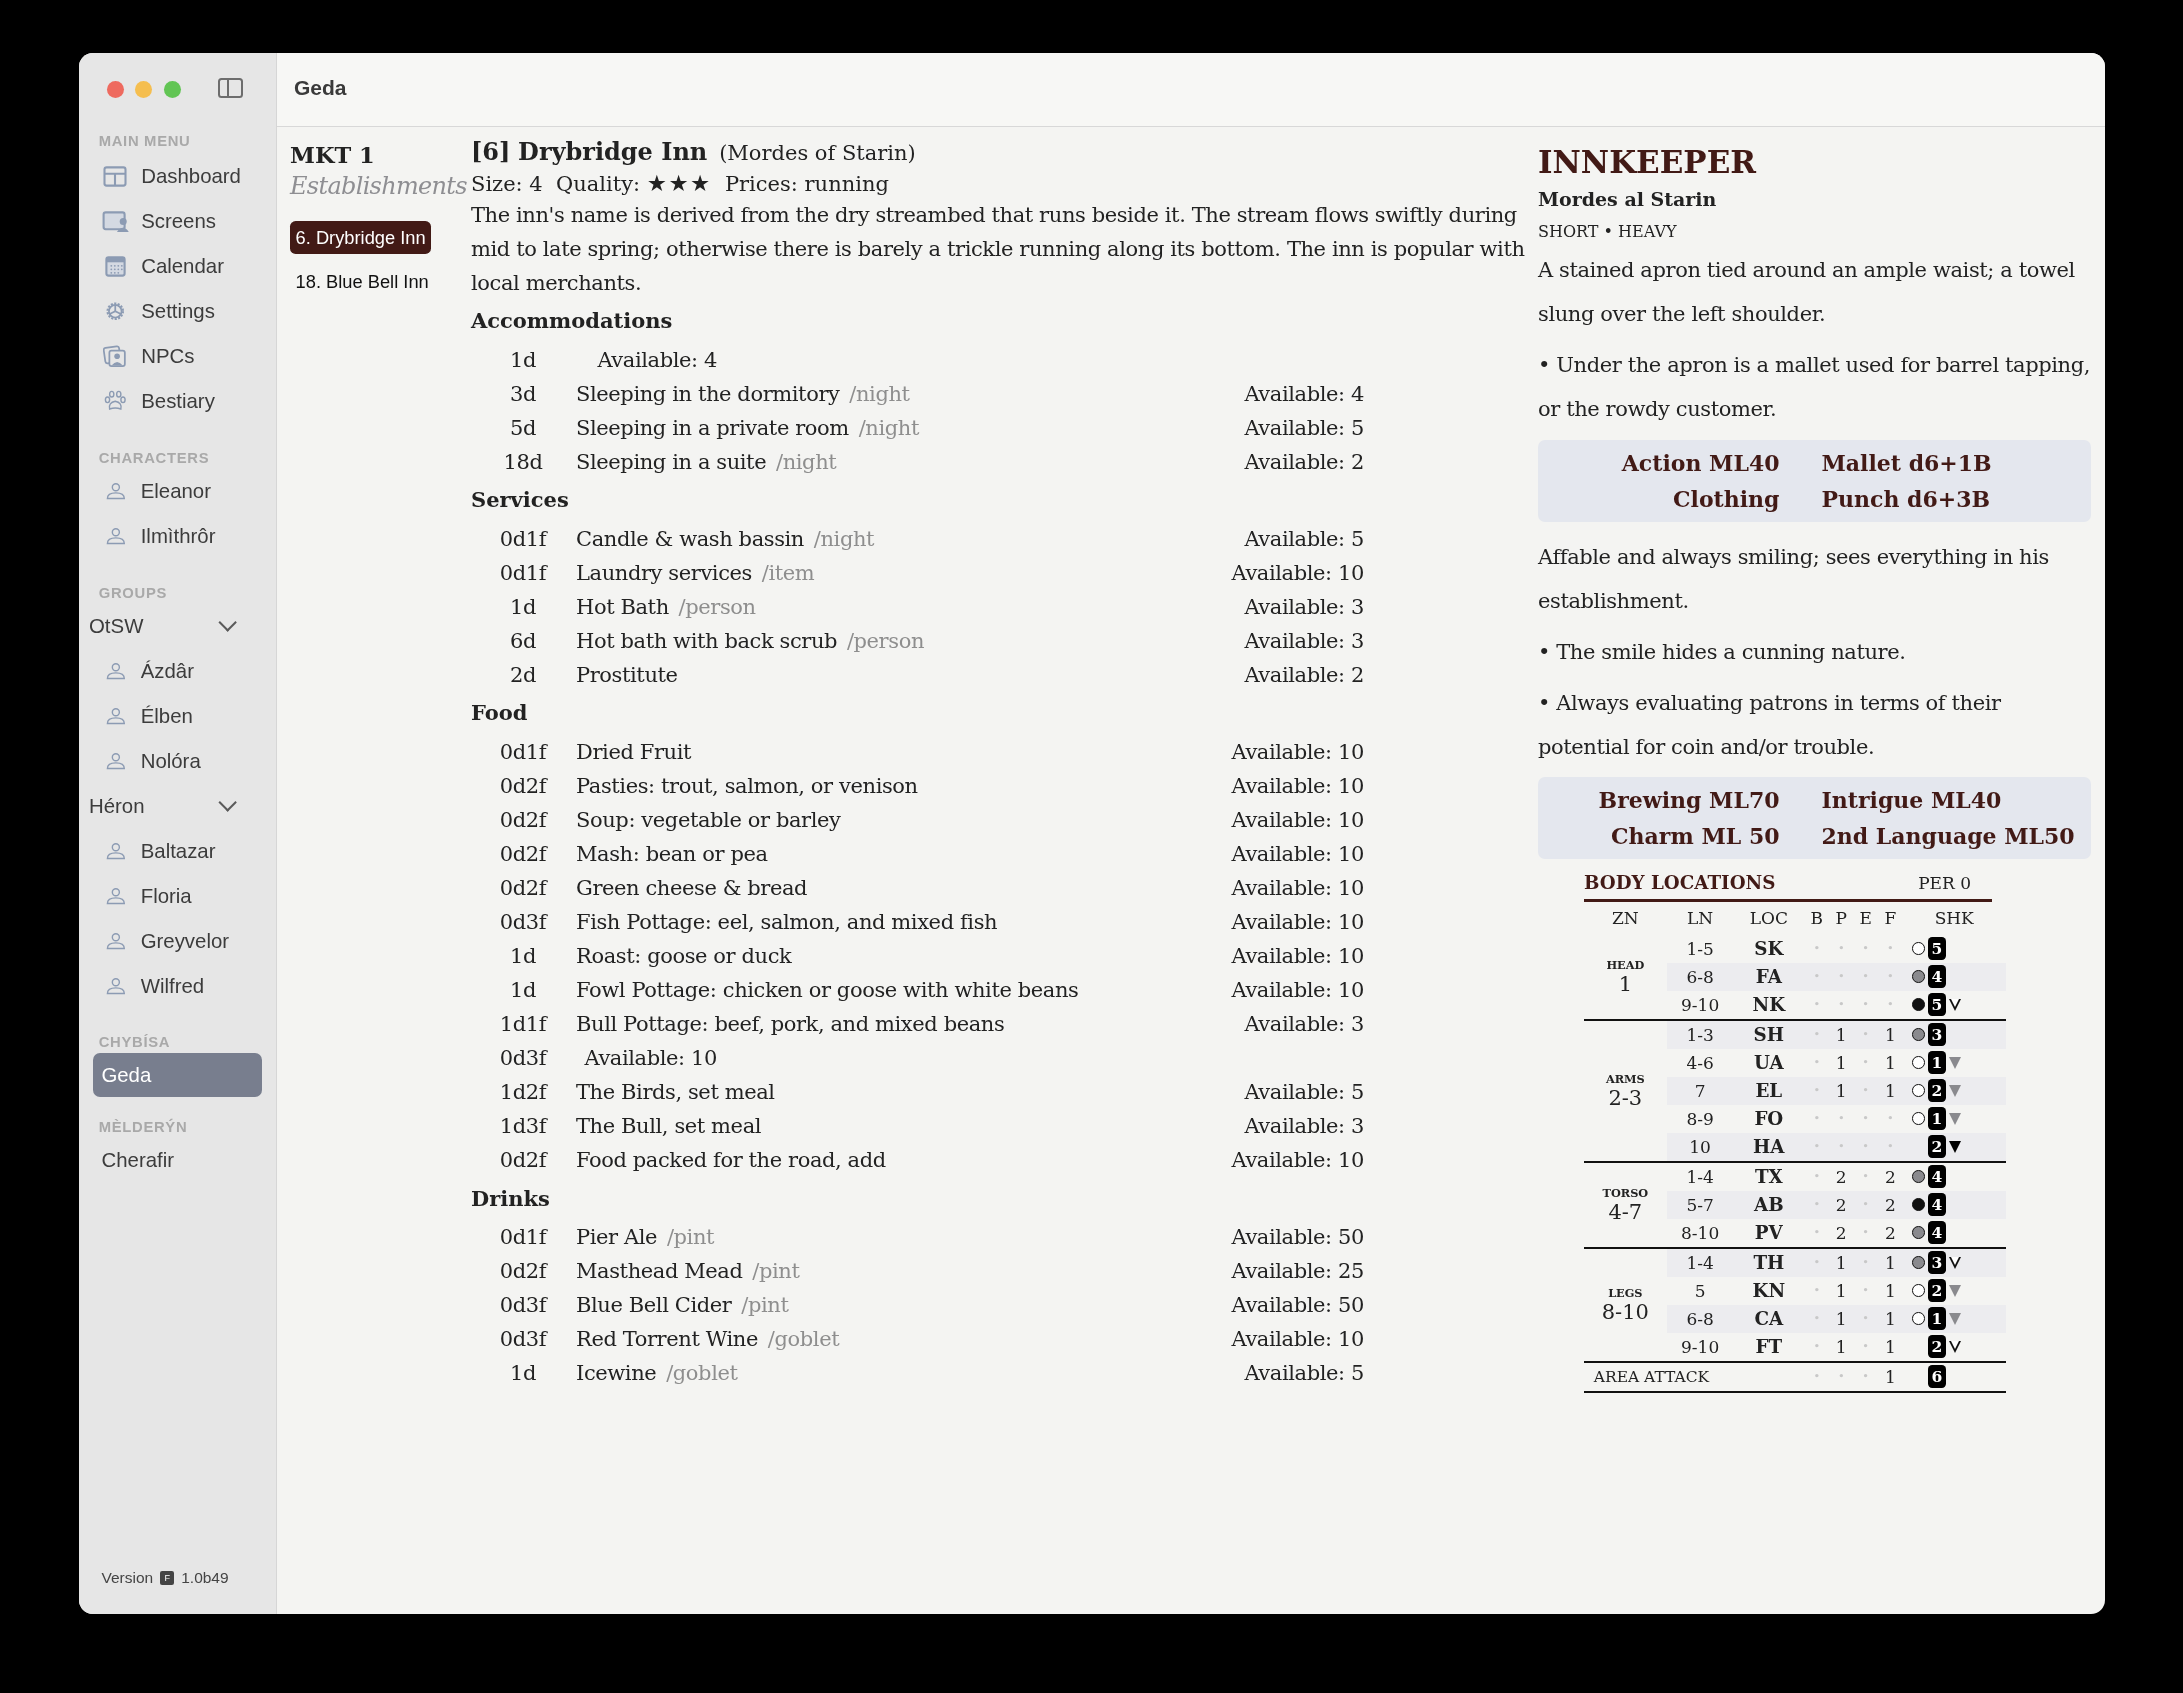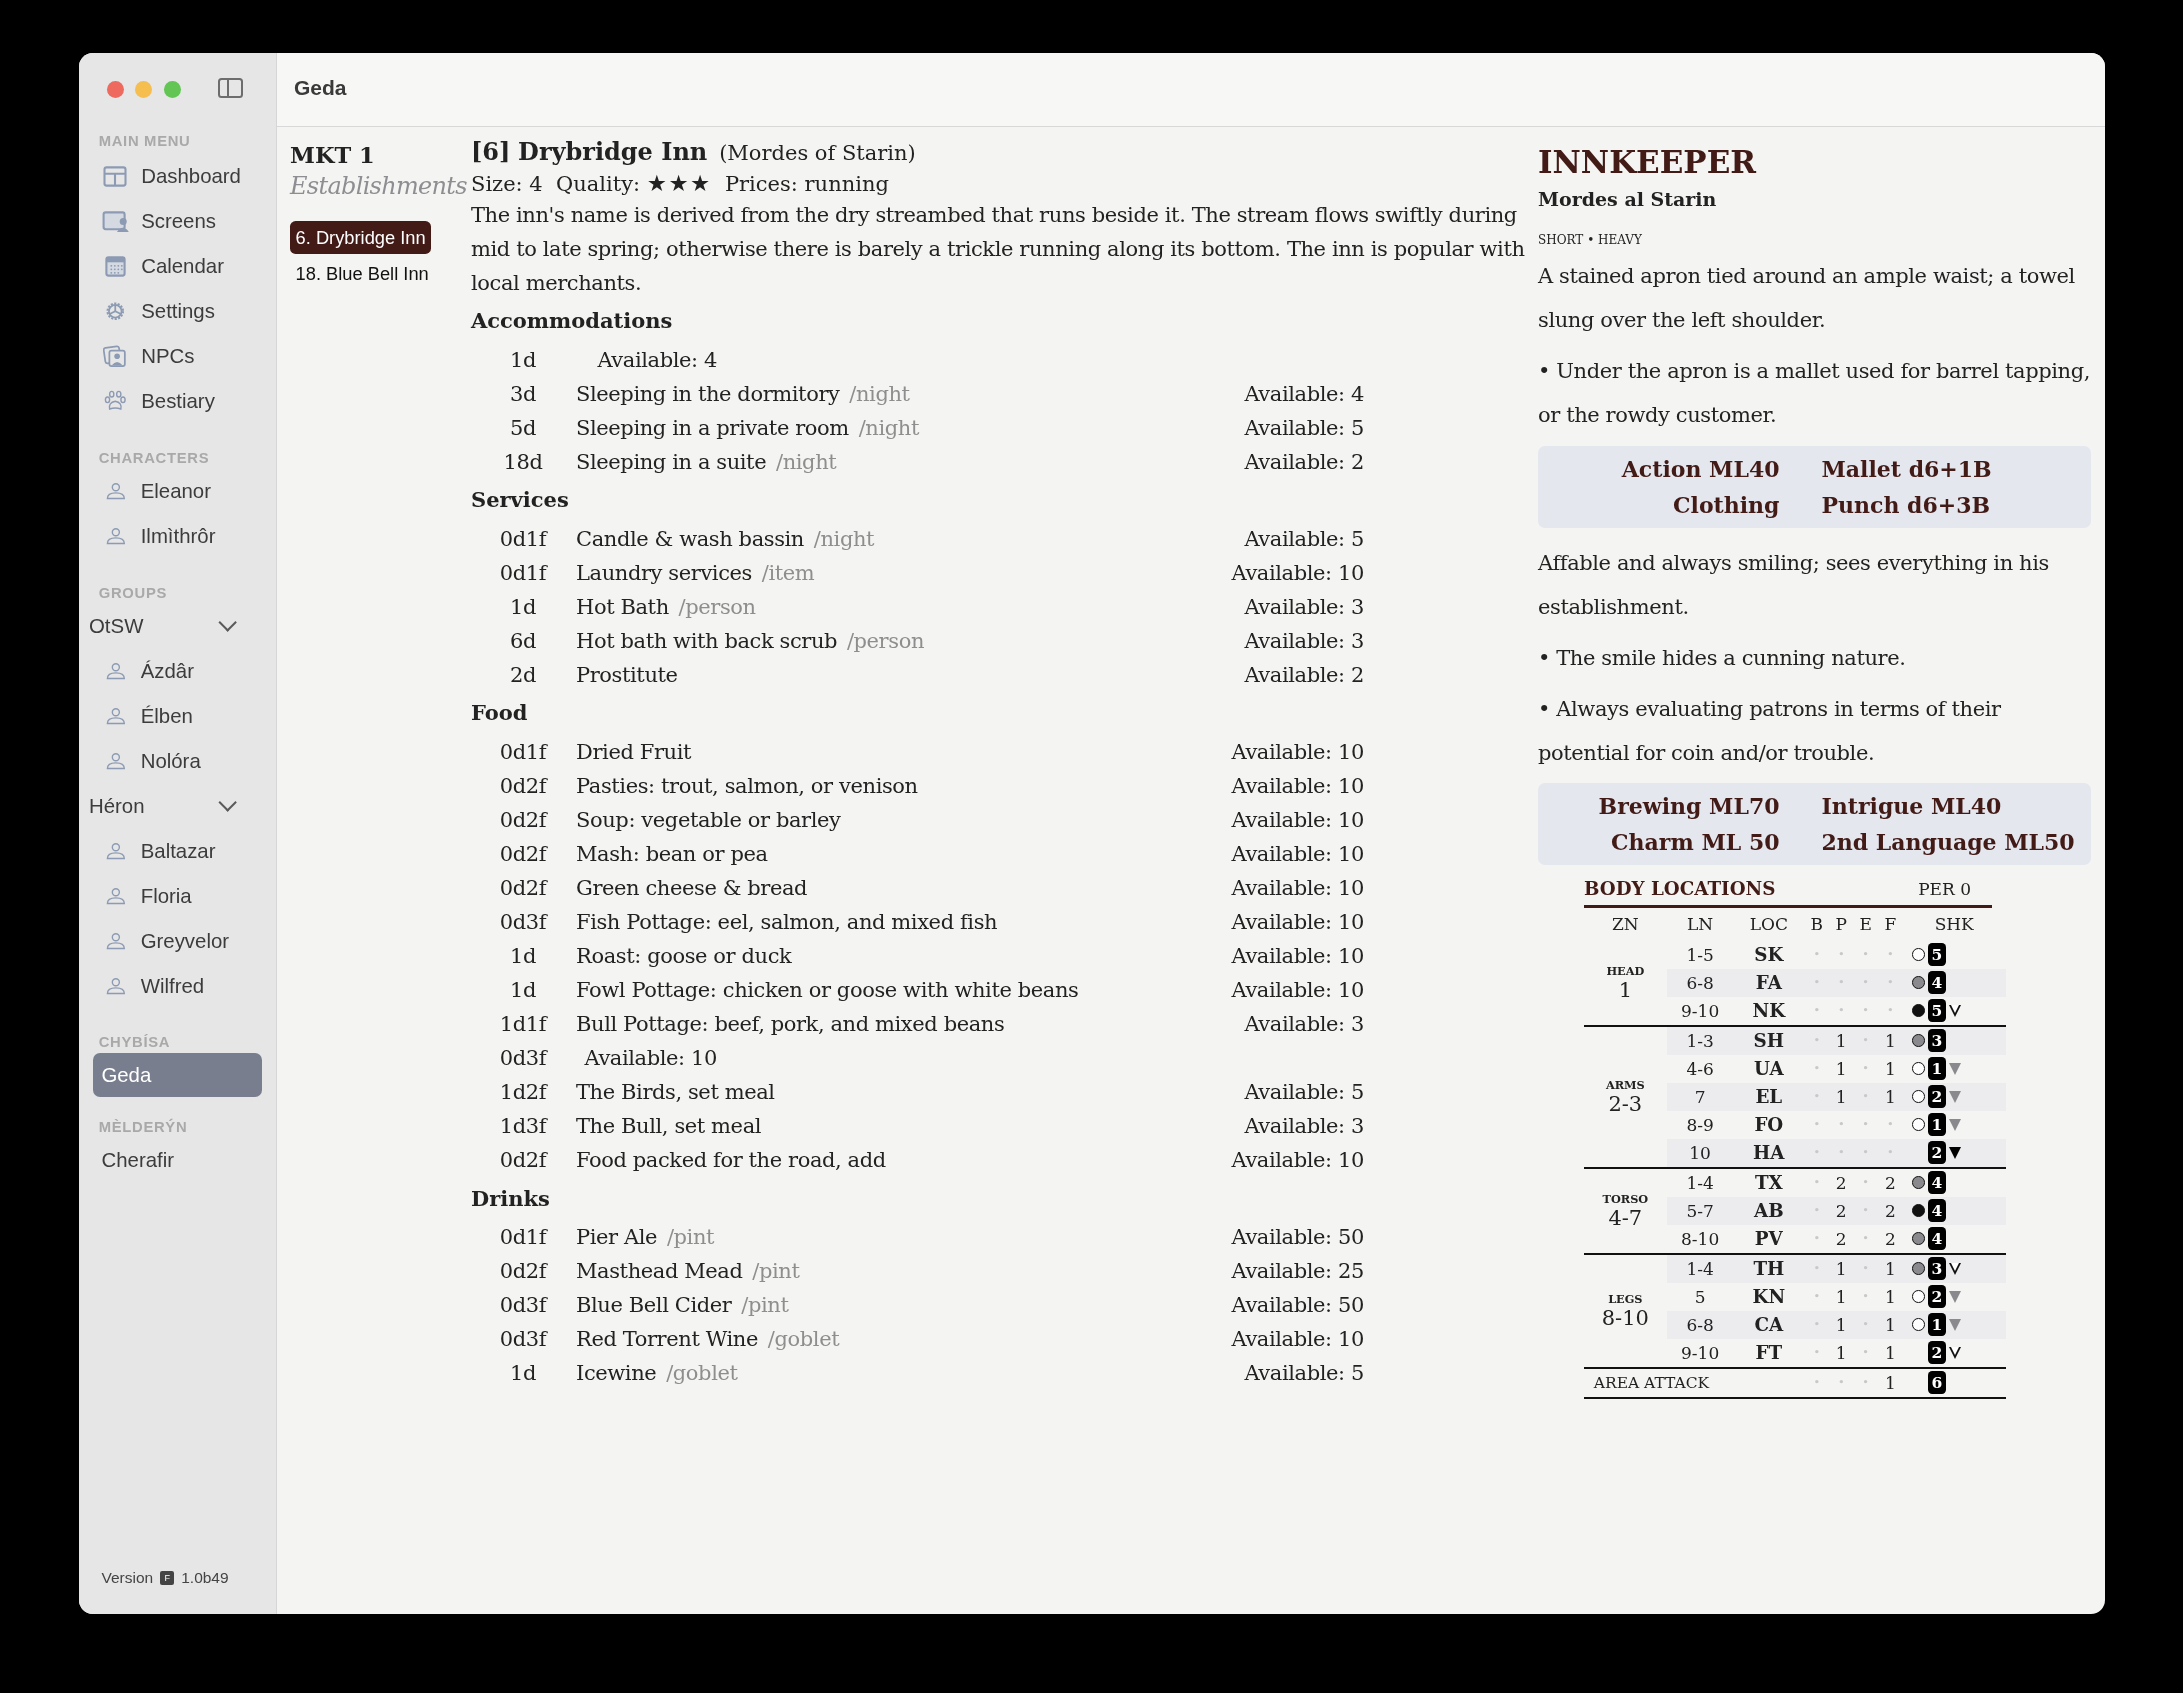--- a/index.html
+++ b/index.html
@@ -30,40 +30,40 @@
   .vbadge { width:14px; height:14px; background:#444; color:#fff; font-size:9.1px; border-radius:2.1px;
             display:inline-flex; align-items:center; justify-content:center; }
   
   .header { position:absolute; left:198px; right:0; top:0; height:73px; background:#f7f7f5;
             border-bottom:1.4px solid #d8d8d8; }
   .header .title { position:absolute; left:17px; top:22.5px; font-size:21px; font-weight:bold; color:#3a3a3a; }
   
   .estlist { position:absolute; left:211px; top:89px; width:169px; font-family:"DejaVu Serif", serif; }
   .mkt { font-size:22.5px; font-weight:bold; color:#222; }
   .estab { font-size:24px; font-style:italic; color:#8e8e92; margin-top:4.2px; letter-spacing:-0.7px; }
-  .est-item { font-family:"Liberation Sans", sans-serif; font-size:18.3px; padding:5.6px 5.6px; margin-top:3px; color:#111; width:fit-content; }
+  .est-item { font-family:"Liberation Sans", sans-serif; font-size:18.3px; padding:5.6px 5.6px; margin-top:11px; color:#111; width:fit-content; }
   .est-item.active { background:#421a16; color:#fff; border-radius:5.6px; margin-top:21px; }
   
   .main { position:absolute; left:392px; top:84px; width:1097px; font-family:"DejaVu Serif", serif; color:#222; }
   .inn-title { font-size:24px; }
   .inn-title b { font-weight:bold; }
   .meta { font-size:21px; margin-top:4.2px; }
   .stars { letter-spacing:1.4px; font-size:22.5px; }
   .desc { font-size:21px; line-height:34px; margin-top:1.4px; width:1055px; letter-spacing:-0.4px; }
   .cat { font-size:21px; font-weight:bold; margin-top:8.4px; margin-bottom:9.8px; }
   .row { display:flex; height:34px; align-items:center; font-size:21px; letter-spacing:-0.4px; }
   .row .price { width:56px; text-align:center; margin-right:25px;margin-left:24px; }
   .row .name { width:647px; }
   .row .unit { color:#8e8e8e; margin-left:9.8px; }
   .row .avail { width:141px; text-align:right; }
   
   .npc { position:absolute; left:1459px; top:91px; width:553px; font-family:"DejaVu Serif", serif; color:#222; }
   .npc h1 { margin:0; font-size:31px; color:#421a16; font-weight:bold; }
   .npc .nm { font-size:19px; font-weight:bold; margin-top:8.4px; }
-  .npc .tags { font-size:12px; margin-top:23px; }
+  .npc .tags { font-size:16px; margin-top:12px; }
   .npc p { font-size:21px; line-height:44px; margin:7px 0 5.6px; letter-spacing:-0.4px; }
   .statbox { background:#e4e7ee; border-radius:7px; padding:7px 0; margin:8.4px 0 12.7px; display:grid;
              grid-template-columns:1fr 1fr; row-gap:4.2px; font-size:22px; font-weight:bold; color:#421a16; }
   .statbox div { height:32px; display:flex; align-items:center; }
   .statbox .l { justify-content:flex-end; padding-right:35px; }
   .statbox .r { justify-content:flex-start; padding-left:7px; }
   
   .body { margin-left:46px; width:422px; margin-top:7px; font-family:"DejaVu Serif", serif; }
   .body-head { display:flex; justify-content:space-between; align-items:flex-end; border-bottom:3.5px solid #421a16;
                padding-bottom:5.6px; width:408px; }

